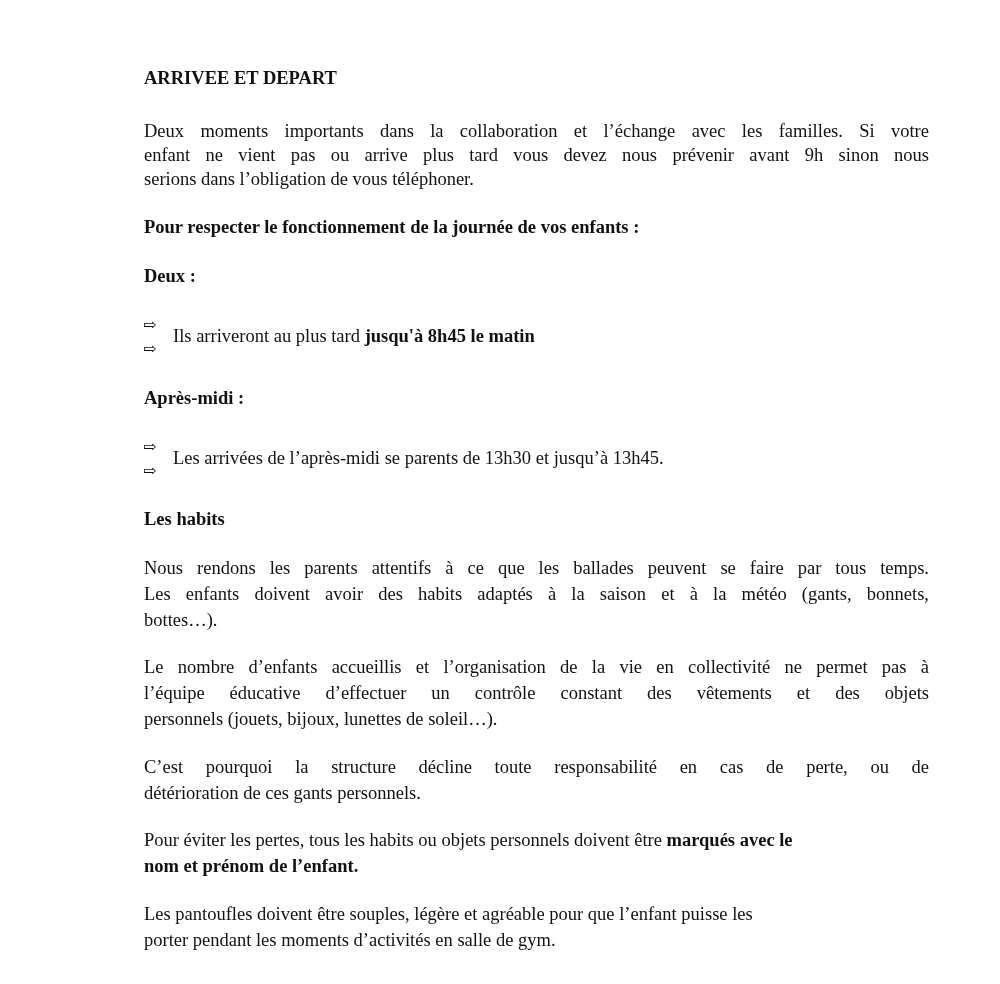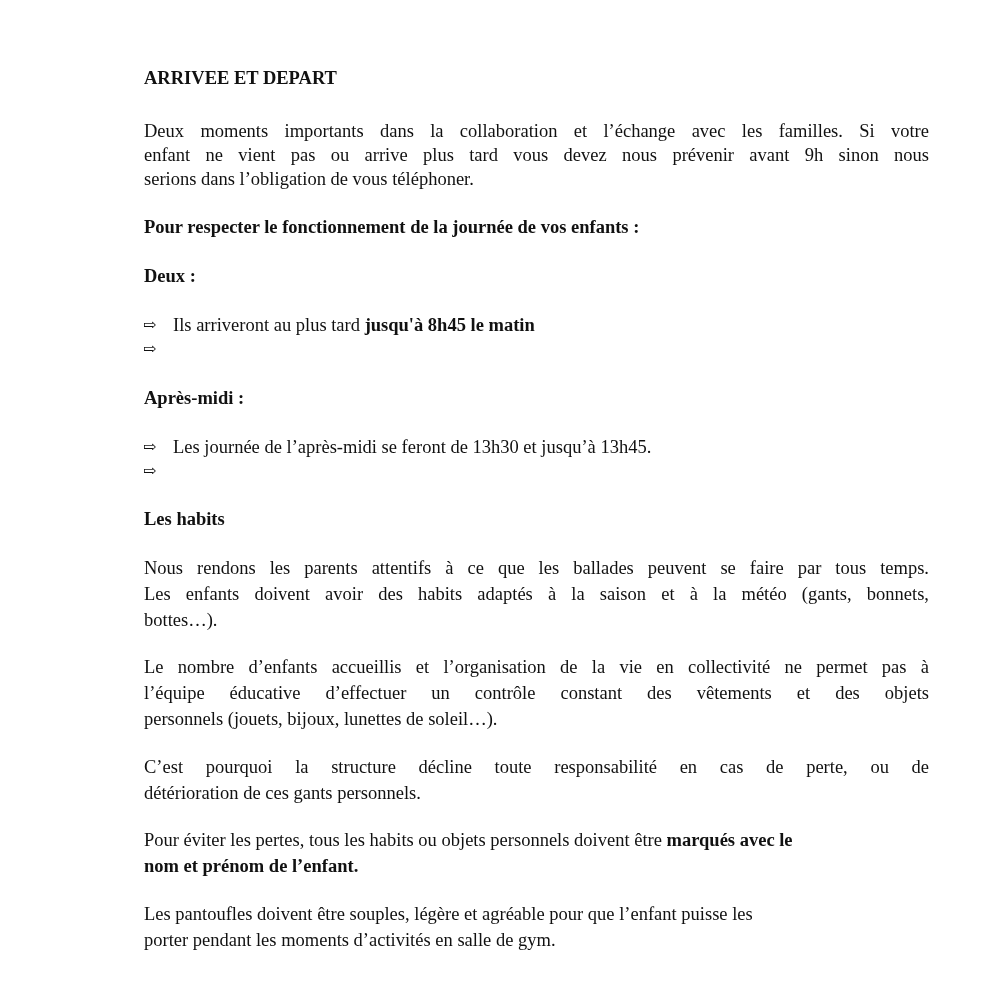--- a/index.html
+++ b/index.html
@@ -3,21 +3,21 @@
 <meta charset="utf-8">
 <style>
   html, body { margin: 0; padding: 0; background: #ffffff; }
   body { width: 1000px; height: 984px; position: relative; overflow: hidden;
          font-family: "Liberation Serif", "DejaVu Serif", serif; color: #111; }
   .page { position: absolute; left: 111px; top: 66px; width: 785px; }
   .line { position: absolute; left: 0; font-size: 18.5px; line-height: 24px; white-space: nowrap; margin-left: 33px; }
   .b { font-weight: bold; }
   .just { width: 785px; text-align: justify; text-align-last: justify; white-space: normal; }
   .bullet { position: absolute; left: 32px; font-size: 16px; line-height: 24px; }
-  .btext { position: absolute; left: 62px; font-size: 18.5px; line-height: 24px; white-space: nowrap; }
+  .btext { position: absolute; left: 62px; font-size: 18.5px; line-height: 24px; white-space: nowrap; margin-top: 11px; }
 </style>
 </head>
 <body>
 
 <div class="page">
   <div class="line b" style="top:0px">ARRIVEE ET DEPART</div>
 
   <div class="line just" style="top:53px">Deux moments importants dans la collaboration et l’échange avec les familles. Si votre</div>
   <div class="line just" style="top:77px">enfant ne vient pas ou arrive plus tard vous devez nous prévenir avant 9h sinon nous</div>
   <div class="line" style="top:101px">serions dans l’obligation de vous téléphoner.</div>
@@ -31,21 +31,21 @@
     <span class="btext"><span>Ils arriveront au plus tard </span><span class="b">jusqu'à 8h45 le matin</span></span>
   </div>
   <div style="position:absolute; top:271px; left:0; width:785px; height:24px;">
     <span class="bullet">⇨</span>
   </div>
 
   <div class="line b" style="top:320px">Après-midi :</div>
 
   <div style="position:absolute; top:369px; left:0; width:785px; height:24px;">
     <span class="bullet">⇨</span>
-    <span class="btext">Les journée de l’après-midi se feront de 13h30 et jusqu’à 13h45.</span>
+    <span class="btext">Les arrivées de l’après-midi se parents de 13h30 et jusqu’à 13h45.</span>
   </div>
   <div style="position:absolute; top:393px; left:0; width:785px; height:24px;">
     <span class="bullet">⇨</span>
   </div>
 
   <div class="line b" style="top:441px">Les habits</div>
 
   <div class="line just" style="top:490px">Nous rendons les parents attentifs à ce que les ballades peuvent se faire par tous temps.</div>
   <div class="line just" style="top:516px">Les enfants doivent avoir des habits adaptés à la saison et à la météo (gants, bonnets,</div>
   <div class="line" style="top:542px">bottes…).</div>

